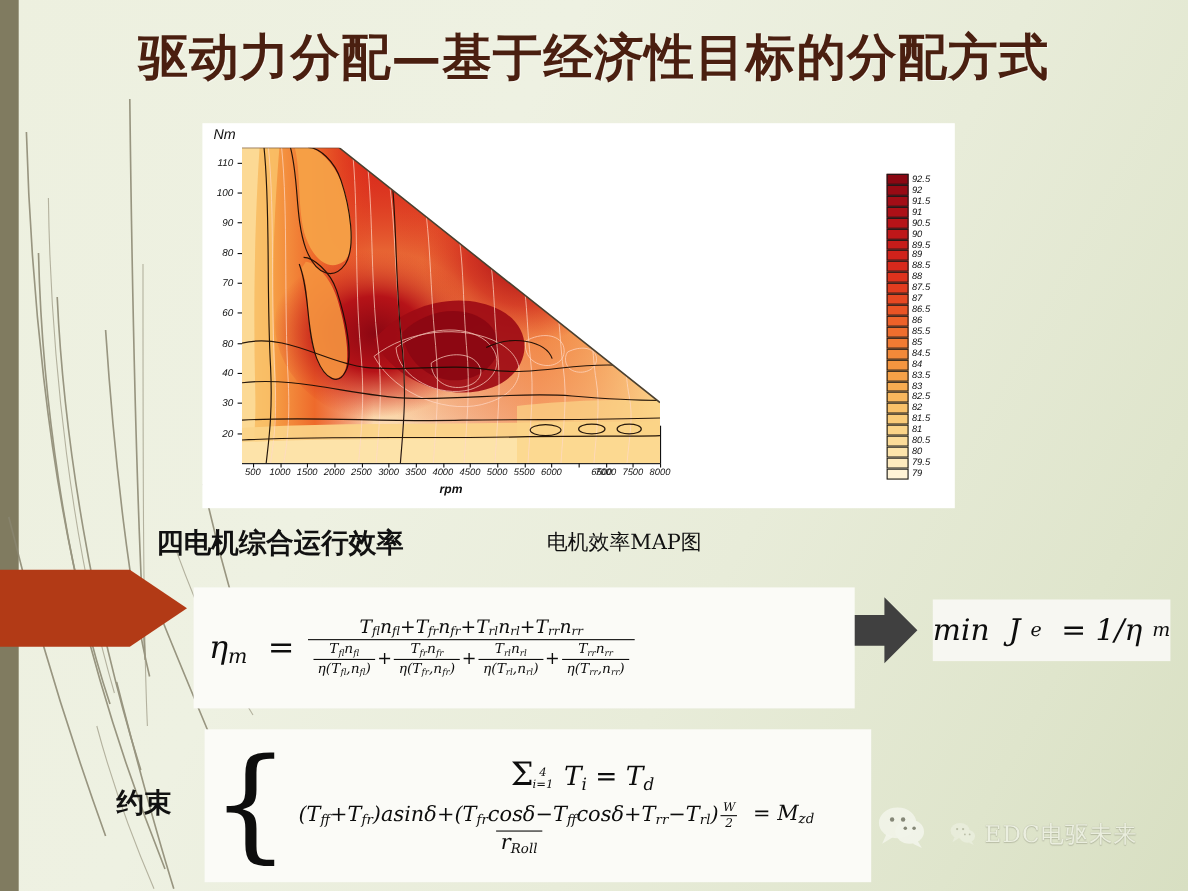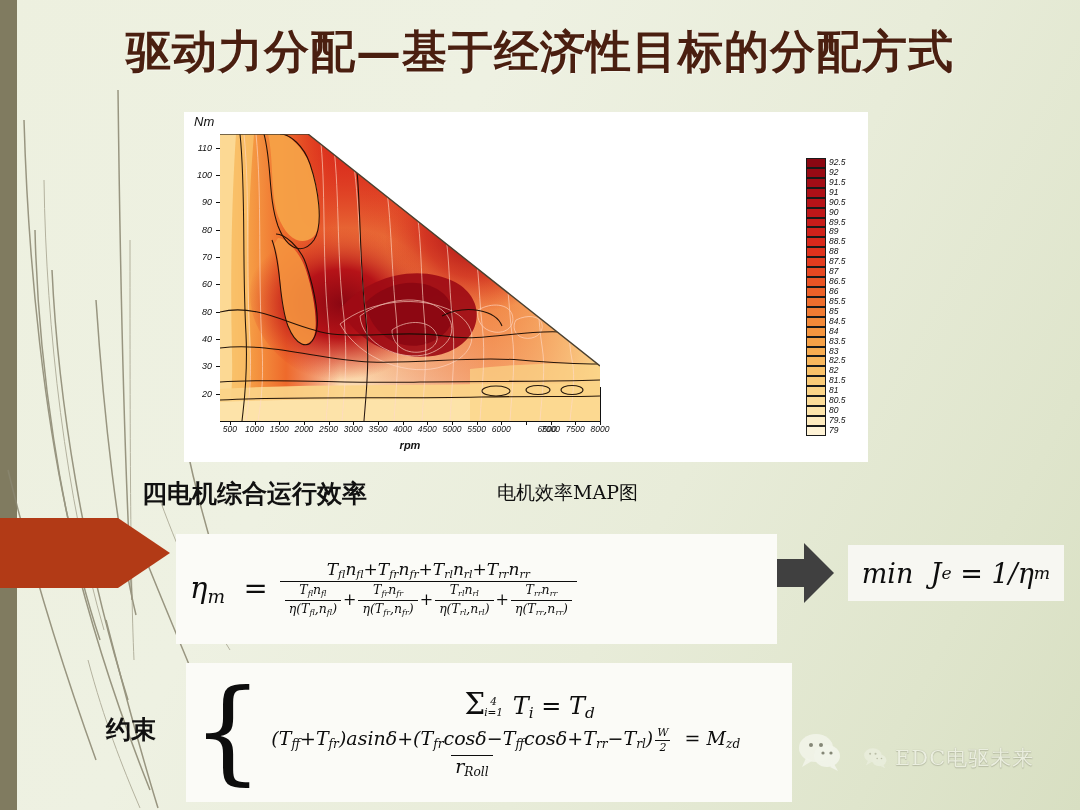--- a/index.html
+++ b/index.html
@@ -240,21 +240,21 @@
   #eta-den { font-size: 15px; white-space: nowrap; display: flex; align-items: center; }
   #eta-den .frac { font-size: 12.5px; margin: 0 1px; }
   #eta-den .plus { font-size: 16px; margin: 0 1px; }
 
   
   #min-row {
     position: absolute;
     inset: 0;
     display: flex;
     align-items: center;
-    justify-content: center;
+    justify-content: space-between;
     font-size: 27px;
     white-space: nowrap;
   }
 
   
   #cons-row {
     position: absolute;
     inset: 0;
     display: flex;
     align-items: center;

